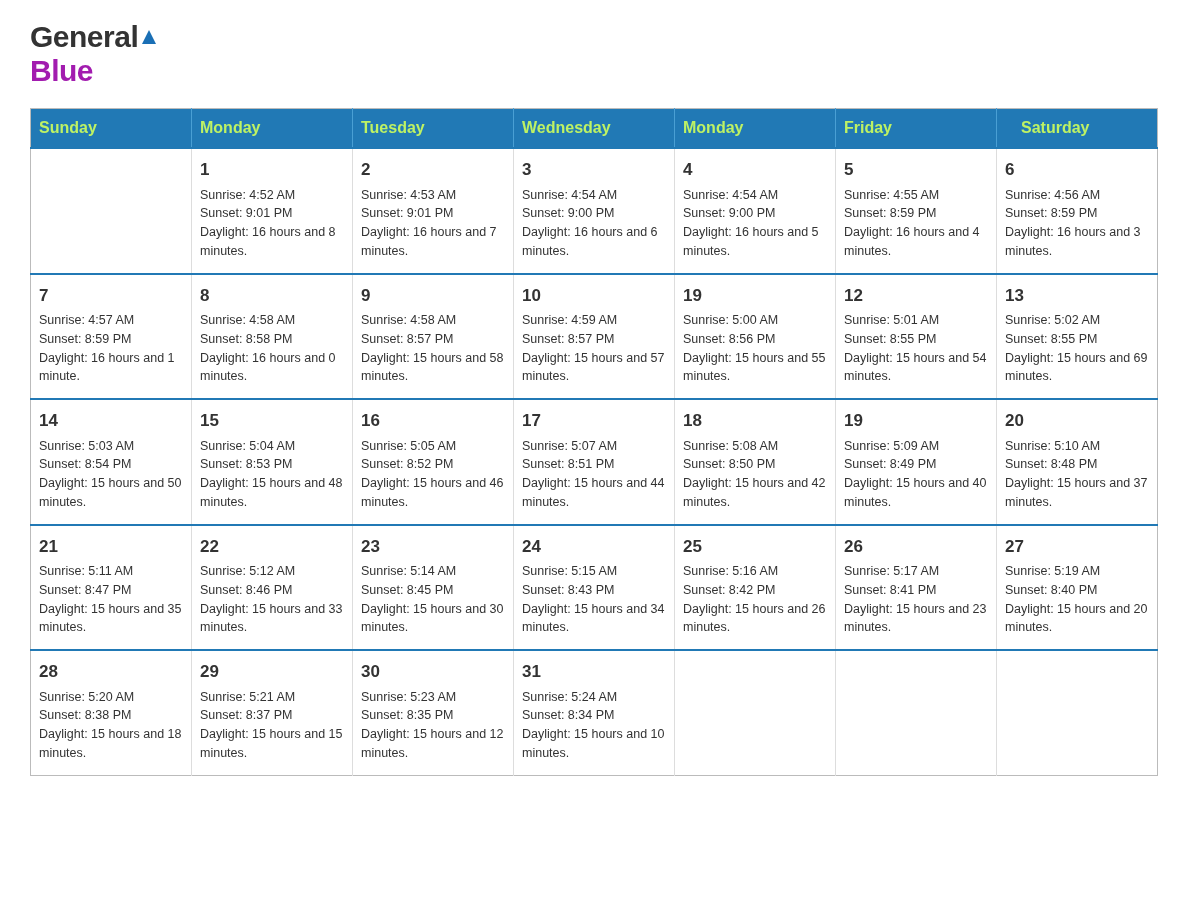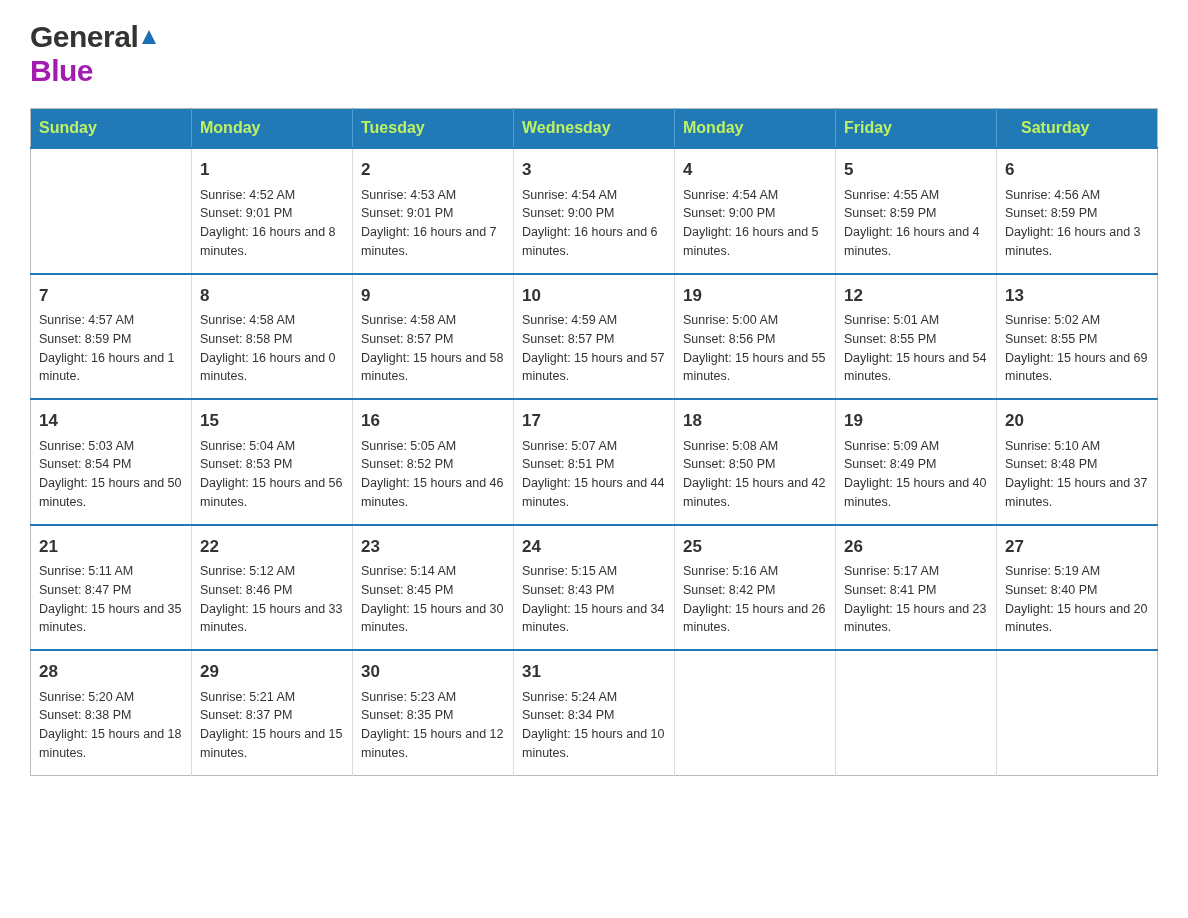--- a/index.html
+++ b/index.html
@@ -203,21 +203,21 @@
         <td>
           <span class="day-number">14</span>
           <div>Sunrise: 5:03 AM</div>
           <div>Sunset: 8:54 PM</div>
           <div>Daylight: 15 hours and 50 minutes.</div>
         </td>
         <td>
           <span class="day-number">15</span>
           <div>Sunrise: 5:04 AM</div>
           <div>Sunset: 8:53 PM</div>
-          <div>Daylight: 15 hours and 56 minutes.</div>
+          <div>Daylight: 15 hours and 48 minutes.</div>
         </td>
         <td>
           <span class="day-number">16</span>
           <div>Sunrise: 5:05 AM</div>
           <div>Sunset: 8:52 PM</div>
           <div>Daylight: 15 hours and 46 minutes.</div>
         </td>
         <td>
           <span class="day-number">17</span>
           <div>Sunrise: 5:07 AM</div>

